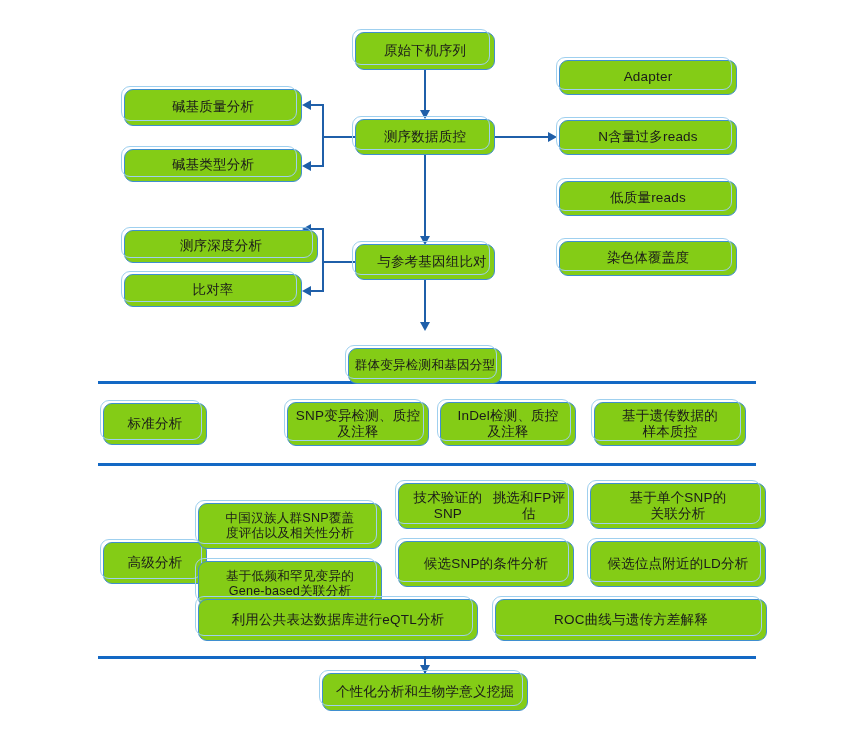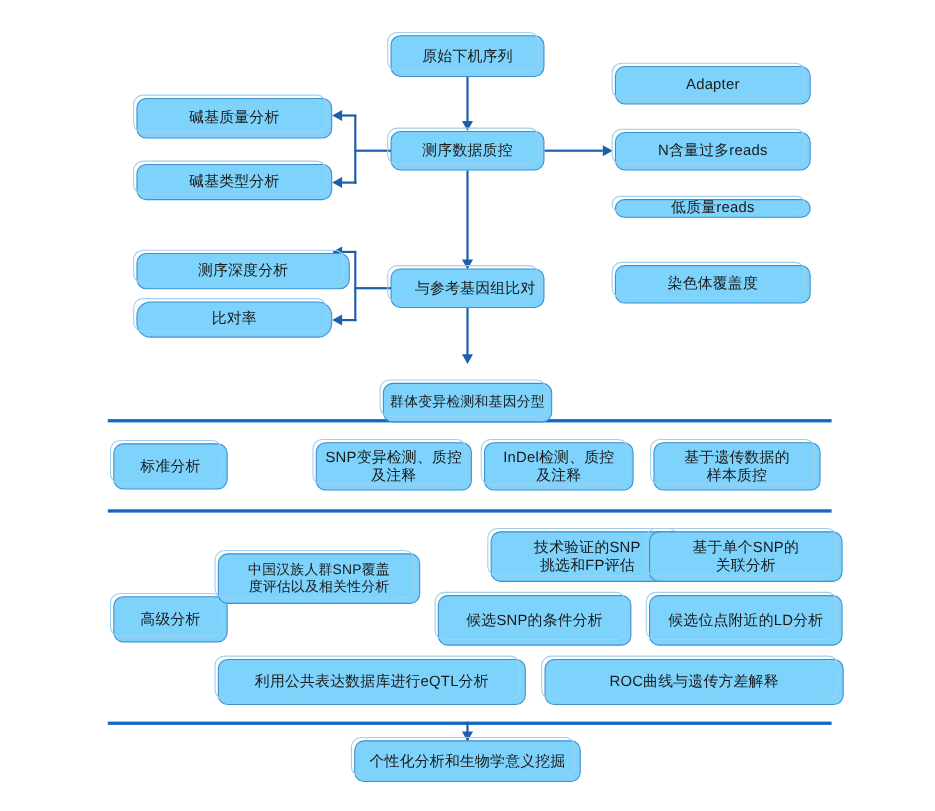--- a/index.html
+++ b/index.html
@@ -15,21 +15,21 @@
     position: relative;
     width: 850px;
     height: 737px;
     background: #ffffff;
     overflow: hidden;
   }
   
   .node {
     position: absolute;
     box-sizing: border-box;
-    background: #7dd3fc;
+    background: #84cc16;
     border: 1.3px solid #3f8fcf;
     border-radius: 9px;
     display: flex;
     align-items: center;
     justify-content: center;
     text-align: center;
     color: #1a1a1a;
     font-size: 13.5px;
     line-height: 1.22;
     letter-spacing: 0.2px;
@@ -128,21 +128,21 @@
 
   <div class="conn h" style="left:495px; top:135.8px; width:53px;"></div>
   <div class="arrow right" style="left:548px; top:131.5px;"></div>
 
   <div class="node" style="left:559px; top:60px; width:178px; height:35px;">
     <span>Adapter</span>
   </div>
   <div class="node" style="left:559px; top:120px; width:178px; height:35px;">
     <span>N含量过多reads</span>
   </div>
-  <div class="node" style="left:559px; top:181px; width:178px; height:17px;justify-content:center;">
+  <div class="node" style="left:559px; top:181px; width:178px; height:35px;justify-content:center;">
     <span>低质量reads</span>
   </div>
   <div class="node" style="left:559px; top:241px; width:178px; height:35px;">
     <span>染色体覆盖度</span>
   </div>
 
   <div class="conn v" style="left:424px; top:155px; width:2.4px; height:84px;"></div>
   <div class="arrow down" style="left:419.5px; top:236px;"></div>
 
   <div class="node" style="left:355px; top:244px; width:140px; height:36px;padding-left:20px;">
@@ -152,21 +152,21 @@
   <div class="conn h" style="left:322px; top:260.8px; width:34px;"></div>
   <div class="conn v" style="left:322px; top:229px; height:63px;"></div>
   <div class="conn h" style="left:311px; top:228px; width:13px;"></div>
   <div class="arrow left" style="left:302px; top:223.5px;"></div>
   <div class="conn h" style="left:311px; top:290px; width:13px;"></div>
   <div class="arrow left" style="left:302px; top:285.5px;"></div>
 
   <div class="node" style="left:124px; top:230px; width:194px; height:33px;">
     <span>测序深度分析</span>
   </div>
-  <div class="node" style="left:124px; top:274px; width:178px; height:33px;border-radius:13px;">
+  <div class="node" style="left:124px; top:274px; width:178px; height:33px;">
     <span>比对率</span>
   </div>
 
   <div class="conn v" style="left:424px; top:280px; width:2.4px; height:46px;"></div>
   <div class="arrow down" style="left:419.5px; top:322px;"></div>
 
   <div class="node tight" style="left:348px; top:328px; width:154px; height:36px;">
     <span>群体变异检测和基因分型</span>
   </div>
 
@@ -197,29 +197,33 @@
   <div class="divider" style="left:98px; top:463px; width:658px;"></div>
 
   <div class="node" style="left:103px; top:542px; width:104px; height:42px;">
     <span>高级分析</span>
   </div>
 
   <div class="node tight" style="left:198px; top:483px; width:184px; height:46px; flex-direction:column;">
     <span>中国汉族人群SNP覆盖</span>
     <span>度评估以及相关性分析</span>
   </div>
-  <div class="node" style="left:398px; top:483px; width:176px; height:46px; flex-direction:column;margin-left:48px;">
+  <div class="node" style="left:398px; top:483px; width:176px; height:46px; flex-direction:row;">
     <span>技术验证的SNP</span>
     <span>挑选和FP评估</span>
   </div>
   <div class="node" style="left:590px; top:483px; width:176px; height:46px; flex-direction:column;">
     <span>基于单个SNP的</span>
     <span>关联分析</span>
   </div>
 
+  <div class="node tight" style="left:198px; top:541px; width:184px; height:46px; flex-direction:column;">
+    <span>基于低频和罕见变异的</span>
+    <span>Gene-based关联分析</span>
+  </div>
   <div class="node" style="left:398px; top:541px; width:176px; height:46px;">
     <span>候选SNP的条件分析</span>
   </div>
   <div class="node" style="left:590px; top:541px; width:176px; height:46px;">
     <span>候选位点附近的LD分析</span>
   </div>
 
   <div class="node" style="left:198px; top:599px; width:280px; height:42px;">
     <span>利用公共表达数据库进行eQTL分析</span>
   </div>

